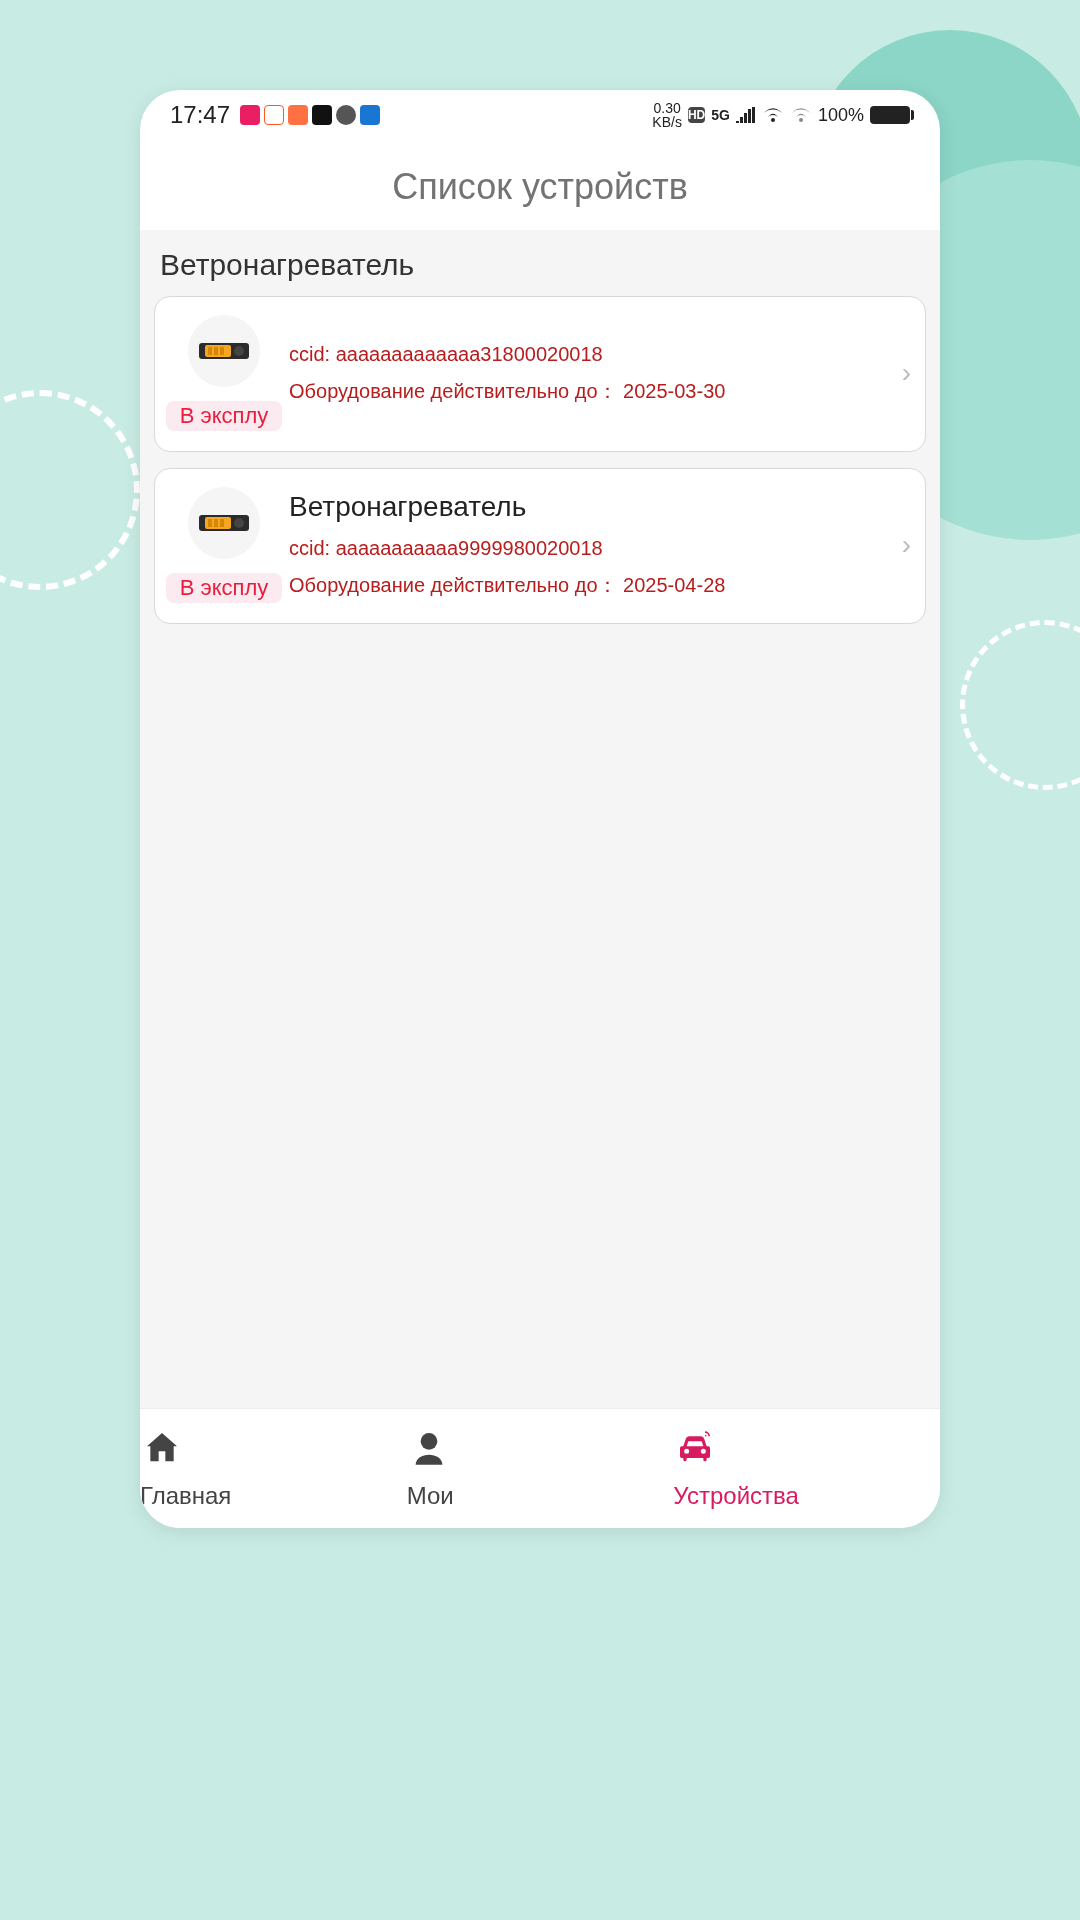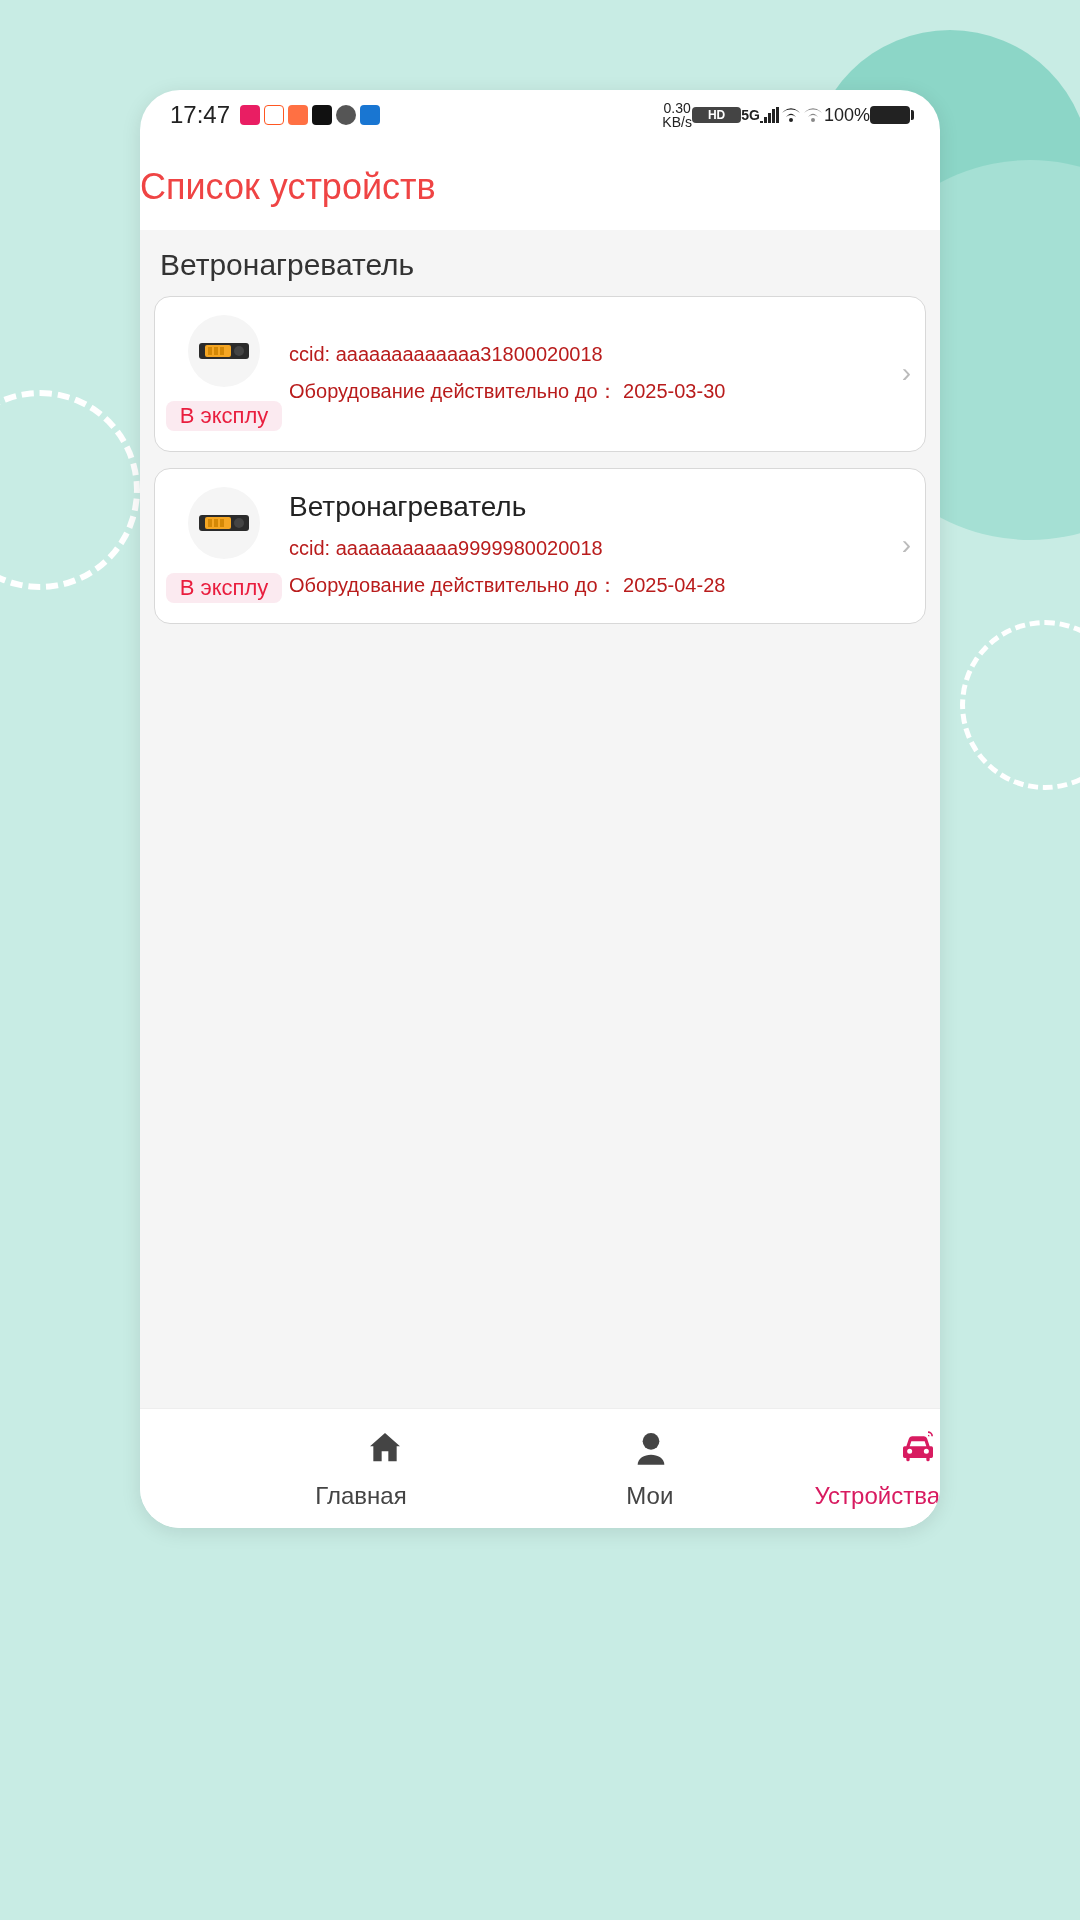--- a/index.html
+++ b/index.html
@@ -60,49 +60,50 @@
   align-items: center;
   padding: 0 30px;
   font-size: 22px;
   font-weight: 500;
   color: #222;
 }
 .status-bar .time { font-size: 24px; }
 .status-bar .app-icons { margin-left: 10px; display: flex; gap: 4px; }
 .app-icon { width: 20px; height: 20px; border-radius: 4px; display: inline-block; }
 .status-bar .spacer { flex: 1; }
-.status-bar .right-icons { display: flex; align-items: center; font-size: 18px; }
+.status-bar .right-icons { display: flex; align-items: center; gap: 6px; font-size: 18px; }
 .net-speed { font-size: 14px; line-height: 1; text-align: center; }
 .hd-badge {
   background: #444;
   color: #fff;
   border-radius: 4px;
   font-size: 12px;
-  padding: 1px 16px;
+  padding: 1px 0;
   font-weight: 600;
 }
 .battery-icon {
   width: 40px; height: 18px;
   background: #222;
   border-radius: 4px;
   position: relative;
 }
 .battery-icon::after {
   content:'';
   position:absolute;
   right:-4px; top:4px;
   width:3px; height:10px;
   background:#222;
   border-radius:0 2px 2px 0;
 }
 .page-title {
+  text-align: center;
   font-size: 36px;
   font-weight: 500;
   padding: 26px 0 22px;
-  color: #ef4444;
+  color: #737373;
 }
 .content {
   flex: 1;
   background: #f5f5f5;
   overflow-y: auto;
 }
 .section-title {
   font-size: 30px;
   color: #333;
   padding: 18px 20px 14px;
@@ -164,21 +165,21 @@
 .bottom-nav {
   height: 120px;
   display: flex;
   border-top: 1px solid #eee;
   background: #fff;
 }
 .nav-item {
   flex: 1;
   display: flex;
   flex-direction: column;
-  align-items: flex-end;
+  align-items: flex-start;
   justify-content: center;
   gap: 14px;
   cursor: pointer;
 }
 .nav-icon { width: 44px; height: 40px; }
 .nav-label { font-size: 24px; color: #444; }
 .nav-item.active .nav-label { color: #d81b60; }
 </style>
 </head>
 <body>

